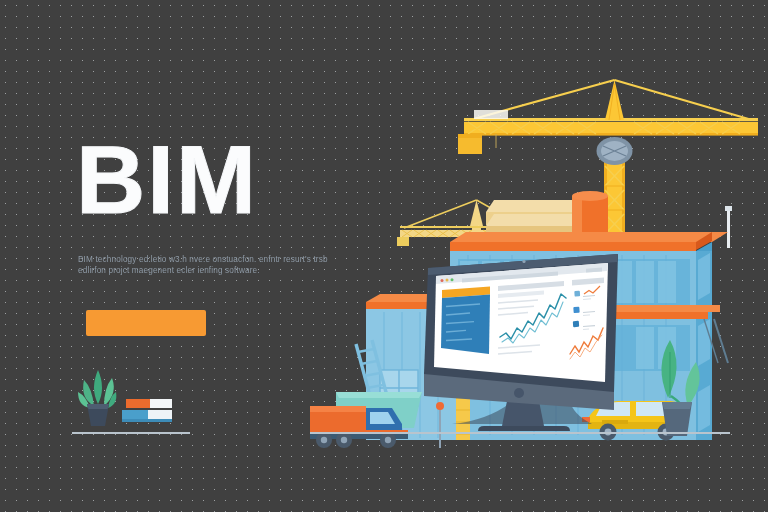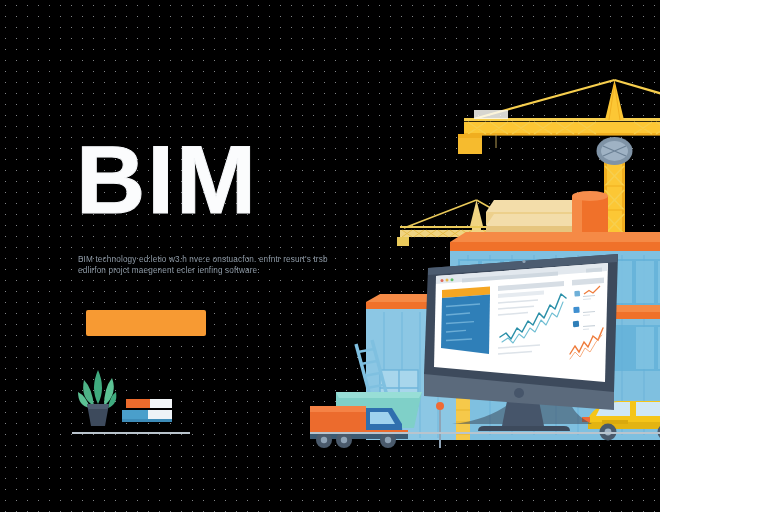--- a/index.html
+++ b/index.html
@@ -6,22 +6,22 @@
   html,body{margin:0;padding:0;}
   body{
     width:768px;height:512px;
     background:#ffffff;
     font-family:"Liberation Sans", sans-serif;
     overflow:hidden;
     position:relative;
   }
   #stage{
     position:absolute;inset:0;
-    width:660px;height:512px;
-    background:#000000;
+    width:768px;height:512px;
+    background:#404040;
     overflow:hidden;
   }
   
   .dot-texture{
     position:absolute;inset:0;
     background-image:radial-gradient(#e9eef3 0.7px, transparent 0.8px);
     background-size:11px 11px;
     opacity:.55;
     pointer-events:none;
   }

